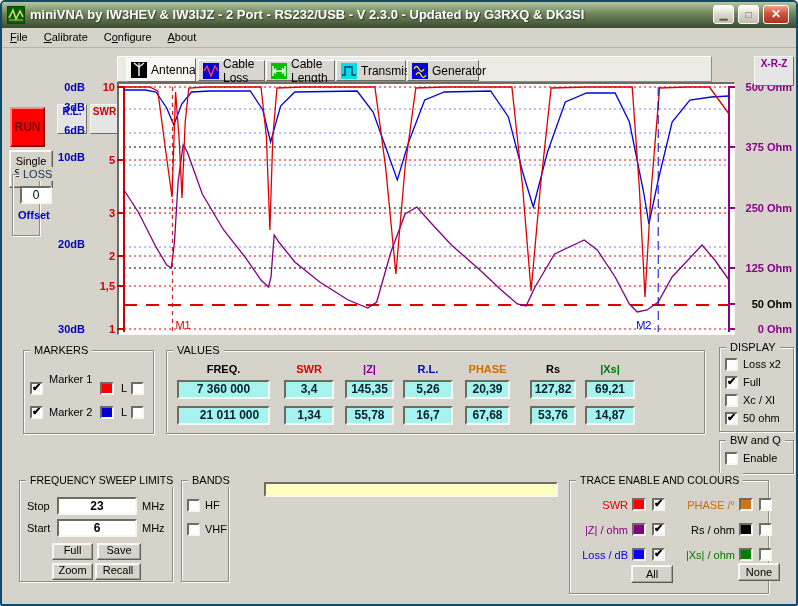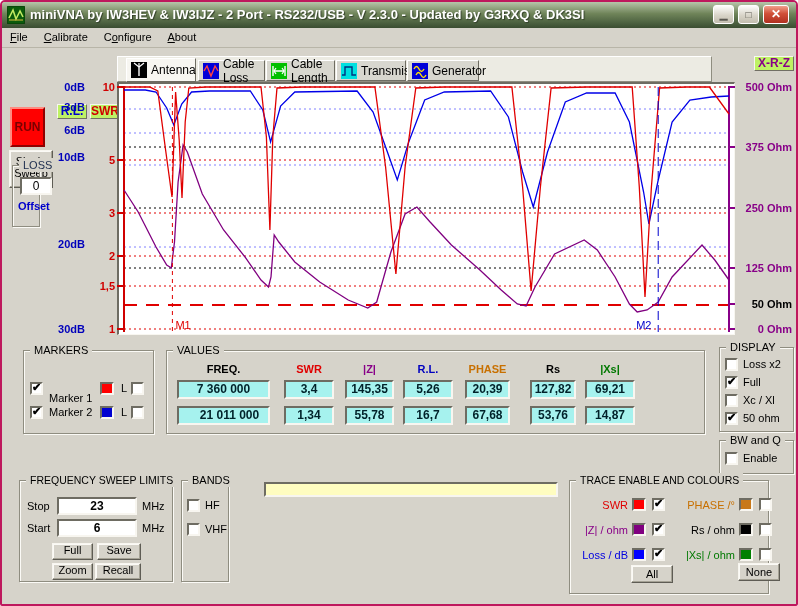--- a/index.html
+++ b/index.html
@@ -1,17 +1,17 @@
 <!DOCTYPE html>
 <html><head>
 <meta charset="utf-8">
 <style>
   html,body{margin:0;padding:0;width:798px;height:606px;font-family:"Liberation Sans",sans-serif;}
   *{box-sizing:border-box;}
-  .window{position:absolute;inset:0;background:#D6D3CA;border:2px solid #be185d;border-radius:5px 5px 2px 2px;overflow:hidden;}
+  .window{position:absolute;inset:0;background:#D6D3CA;border:2px solid #0c4a6e;border-radius:5px 5px 2px 2px;overflow:hidden;}
   .titlebar{position:absolute;left:0;top:0;width:794px;height:26px;
     background:linear-gradient(180deg,#B7C4A9 0%,#6F8459 45%,#4C6140 80%,#3A4D31 100%);
     color:#FFF;font-weight:bold;font-size:13px;line-height:26px;}
   .title-text{position:absolute;left:28px;top:0;white-space:nowrap;text-shadow:1px 1px 1px #33402A;}
   .title-icon{position:absolute;left:5px;top:4px;width:18px;height:18px;}
   .cap{position:absolute;top:3px;width:21px;height:19px;border:1px solid #FFFFFF;border-radius:3px;
     background:linear-gradient(180deg,#FDFDFB,#D8D4C8 55%,#C2BDAE);color:#5A5850;font-size:10px;text-align:center;line-height:17px;}
   .cap.close{background:linear-gradient(180deg,#F0A08C,#D05038 45%,#B03020);color:#FFF;width:26px;font-weight:bold;font-size:12px;}
   .menubar{position:absolute;left:0;top:26px;width:794px;height:20px;background:#D6D3CA;border-bottom:1px solid #B8B5A8;font-size:11px;}
   .menu-item{display:inline-block;padding:3px 8px 0 8px;color:#000;}
@@ -19,22 +19,22 @@
   .btn{position:absolute;border:1px solid;border-color:#F8F6F0 #5E5C54 #5E5C54 #F8F6F0;background:#D6D3CA;
     box-shadow:inset -1px -1px 0 #A5A295,inset 1px 1px 0 #FBFAF6;font-size:11px;text-align:center;color:#000;}
   .sunkbox{border:2px solid;border-color:#6E6C62 #F8F6F0 #F8F6F0 #6E6C62;background:#FFF;}
   .cyan{border:2px solid;border-color:#6E6C62 #F8F6F0 #F8F6F0 #6E6C62;background:#A6F2EE;
     font-weight:bold;font-size:12px;color:#00222A;text-align:center;line-height:15px;}
   .group{position:absolute;border:1px solid #8F8D80;box-shadow:1px 1px 0 #FBFAF6,inset 1px 1px 0 #FBFAF6;}
   .glabel{position:absolute;top:-8px;left:6px;background:#D6D3CA;padding:0 4px;font-size:11px;color:#000;line-height:14px;white-space:nowrap;}
   .checkbox{position:absolute;width:13px;height:13px;background:#FFF;border:2px solid;border-color:#6E6C62 #F8F6F0 #F8F6F0 #6E6C62;}
   .checkbox.on::after{content:"\2714";position:absolute;left:0px;top:-3px;font-size:11px;font-weight:bold;color:#000;}
   .swatch{position:absolute;width:14px;height:13px;border:2px solid;border-color:#6E6C62 #F8F6F0 #F8F6F0 #6E6C62;}
-  .minitab{position:absolute;height:15px;border:1px solid;border-color:#F8F6F0 #716F64 #716F64 #F8F6F0;background:#bef264;
-    font-size:12px;font-weight:bold;text-align:center;line-height:13px;}
+  .minitab{position:absolute;height:30px;border:1px solid;border-color:#F8F6F0 #716F64 #716F64 #F8F6F0;background:#e5e5e5;
+    font-size:10px;font-weight:bold;text-align:center;line-height:13px;}
   .lbl{position:absolute;font-size:11px;color:#000;white-space:nowrap;}
   .axis-col{position:absolute;width:46px;height:253px;}
   .axis-col span{position:absolute;right:2px;font-size:11px;font-weight:bold;white-space:nowrap;}
   .tabstrip{position:absolute;left:117px;top:54px;width:595px;height:26px;background:#ECEBE3;
     border:1px solid;border-color:#FFF #8F8D80 #8F8D80 #FFF;}
   .tab{position:absolute;top:3px;height:21px;border:1px solid;border-color:#FFF #6E6C62 #6E6C62 #FFF;background:#D8D7CF;
     font-size:12px;color:#000;display:flex;align-items:center;gap:4px;padding:0 4px;}
   .tab.sel{top:1px;height:24px;background:#F7F6F1;}
   .tab svg{flex:0 0 auto;}
   .plot{position:absolute;left:115px;top:80px;width:618px;height:253px;background:#FFF;
@@ -70,21 +70,21 @@
   <div class="menubar" id="menubar"><span class="menu-item"><u>F</u>ile</span><span class="menu-item"><u>C</u>alibrate</span><span class="menu-item">C<u>o</u>nfigure</span><span class="menu-item"><u>A</u>bout</span></div>
 
   <div class="client">
 
     <div class="run-btn">RUN</div>
     <div class="btn" style="left:7px;top:101px;width:44px;height:38px;padding-top:4px;">Single Sweep</div>
 
     <div class="minitab" style="left:55px;top:55px;width:30px;color:#0000CC;">R.L.</div>
     <div class="minitab" style="left:88px;top:55px;width:29px;color:#D00000;">SWR</div>
 
-    <div class="group" style="left:10px;top:116px;width:28px;height:62px;">
+    <div class="group" style="left:10px;top:125px;width:28px;height:62px;">
       <span class="glabel" style="color:#203050;">LOSS</span>
       <div class="sunkbox" style="position:absolute;left:7px;top:11px;width:32px;height:18px;text-align:center;font-size:12px;line-height:14px;">0</div>
       <div class="lbl" style="left:5px;top:34px;color:#0000CC;font-weight:bold;">Offset</div>
     </div>
 
     <div class="axis-col" id="rl-labels" style="left:39px;top:33px;">
         <span style="top: -1px; color: rgb(0, 0, 187);">0dB</span>
         <span style="top: 19px; color: rgb(0, 0, 187);">3dB</span>
         <span style="top: 42px; color: rgb(0, 0, 187);">6dB</span>
         <span style="top: 69px; color: rgb(0, 0, 187);">10dB</span>
@@ -192,21 +192,21 @@
           <line x1="55.40000000000001" y1="5" x2="55.40000000000001" y2="250" stroke="#E00000" stroke-width="1" stroke-dasharray="4 4"></line>
           <text x="58.40000000000001" y="247" fill="#E00000" font-size="11" font-family="Liberation Sans, sans-serif">M1</text>
           <line x1="541.215" y1="5" x2="541.215" y2="250" stroke="#0000CC" stroke-width="1" stroke-dasharray="9 5"></line>
           <text x="519.215" y="247" fill="#0000CC" font-size="11" font-family="Liberation Sans, sans-serif">M2</text>
         </svg>
     </div>
 
     <div class="group" style="left:21px;top:301px;width:131px;height:84px;">
       <span class="glabel">MARKERS</span>
       <div class="checkbox on" style="left:6px;top:31px;"></div>
-      <span class="lbl" style="left:25px;top:41px;">Marker 1</span>
+      <span class="lbl" style="left:25px;top:22px;">Marker 1</span>
       <div class="swatch" style="left: 76px; top: 31px; background: rgb(255, 0, 0);"></div>
       <span class="lbl" style="left:97px;top:31px;">L</span>
       <div class="checkbox" style="left:107px;top:31px;"></div>
       <div class="checkbox on" style="left:6px;top:55px;"></div>
       <span class="lbl" style="left:25px;top:55px;">Marker 2</span>
       <div class="swatch" style="left: 76px; top: 55px; background: rgb(0, 0, 208);"></div>
       <span class="lbl" style="left:97px;top:55px;">L</span>
       <div class="checkbox" style="left:107px;top:55px;"></div>
     </div>
 

